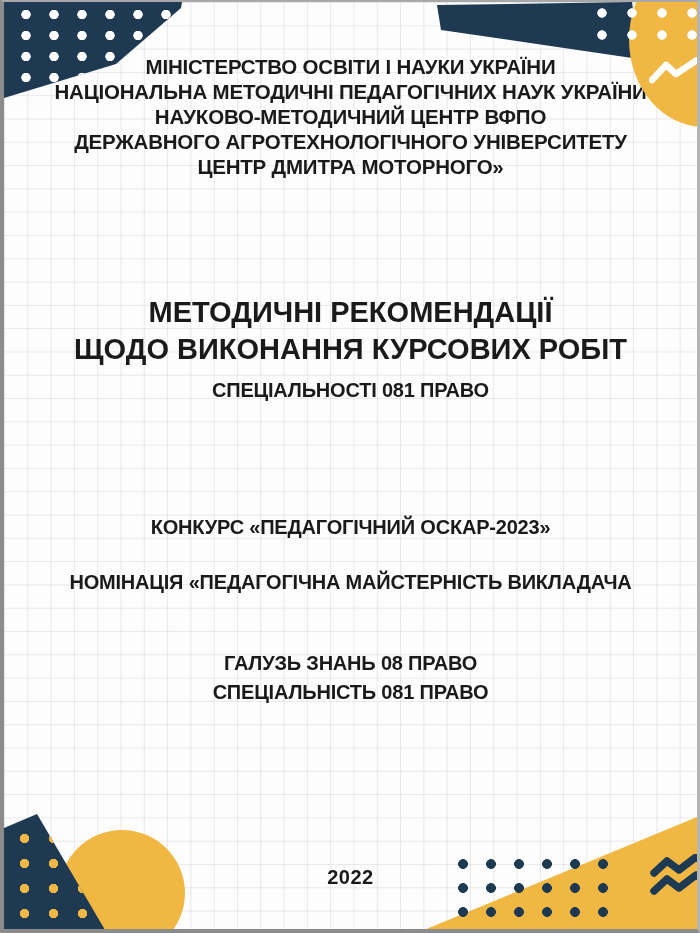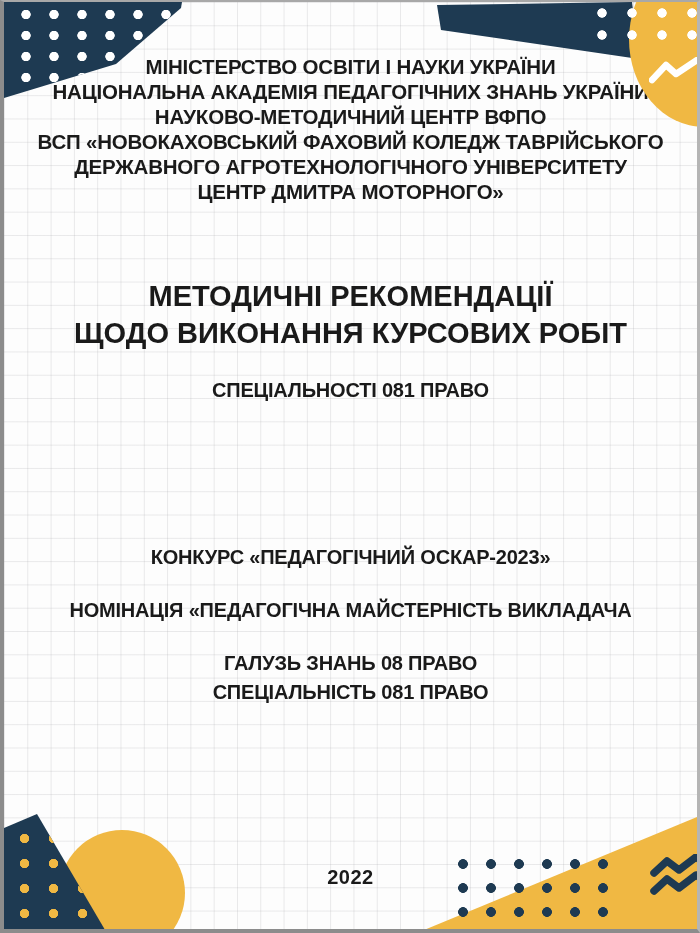--- a/index.html
+++ b/index.html
@@ -23,24 +23,24 @@
     border-bottom:4px solid #8c8c8c;
     font-family:"Liberation Sans", sans-serif;
     color:var(--ink);
   }
   .txt{
     position:absolute;left:0;width:100%;
     text-align:center;font-weight:bold;color:var(--ink);
     letter-spacing:-0.2px;
   }
   .header-block{top:52px;font-size:20.5px;line-height:25px;}
-  .title-block{top:276px;font-size:29px;line-height:37px;letter-spacing:0;}
+  .title-block{top:292px;font-size:29px;line-height:37px;letter-spacing:0;}
   .subtitle-block{top:376px;font-size:20px;line-height:24px;}
-  .contest-line{top:544px;font-size:20px;}
-  .nomination-block{top:596px;font-size:20px;line-height:25px;}
+  .contest-line{top:514px;font-size:20px;}
+  .nomination-block{top:568px;font-size:20px;line-height:25px;}
   .field-line{top:650px;font-size:20px;}
   .specialty-line{top:679px;font-size:20px;}
   .year-line{top:864px;font-size:20px;letter-spacing:0.5px;}
 
   
   .shape{position:absolute;}
 
   
   .tl-navy{
     left:0;top:0;width:185px;height:135px;
@@ -132,23 +132,22 @@
   <div class="shape br-dots"></div>
   <div class="shape br-waves">
     <svg width="54" height="46" viewBox="0 0 54 46">
       <polyline points="4,19 17,7 29,16 46,3 53,8" fill="none" stroke="#1e3a52" stroke-width="7.5" stroke-linecap="round" stroke-linejoin="round"></polyline>
       <polyline points="4,37 17,25 29,34 46,21 53,26" fill="none" stroke="#1e3a52" stroke-width="7.5" stroke-linecap="round" stroke-linejoin="round"></polyline>
     </svg>
   </div>
 
   <div class="txt header-block">
     <div>МІНІСТЕРСТВО ОСВІТИ І НАУКИ УКРАЇНИ</div>
-    <div>НАЦІОНАЛЬНА АКАДЕМІЯ ПЕДАГОГІЧНИХ ЗНАНЬ УКРАЇНИ</div>
+    <div>НАЦІОНАЛЬНА МЕТОДИЧНІ ПЕДАГОГІЧНИХ НАУК УКРАЇНИ</div>
     <div>НАУКОВО-МЕТОДИЧНИЙ ЦЕНТР ВФПО</div>
-    <div>ВСП «НОВОКАХОВСЬКИЙ ФАХОВИЙ КОЛЕДЖ ТАВРІЙСЬКОГО</div>
     <div>ДЕРЖАВНОГО АГРОТЕХНОЛОГІЧНОГО УНІВЕРСИТЕТУ</div>
     <div>ЦЕНТР ДМИТРА МОТОРНОГО»</div>
   </div>
 
   <div class="txt title-block">
     <div>МЕТОДИЧНІ РЕКОМЕНДАЦІЇ</div>
     <div>ЩОДО ВИКОНАННЯ КУРСОВИХ РОБІТ</div>
   </div>
 
   <div class="txt subtitle-block">

